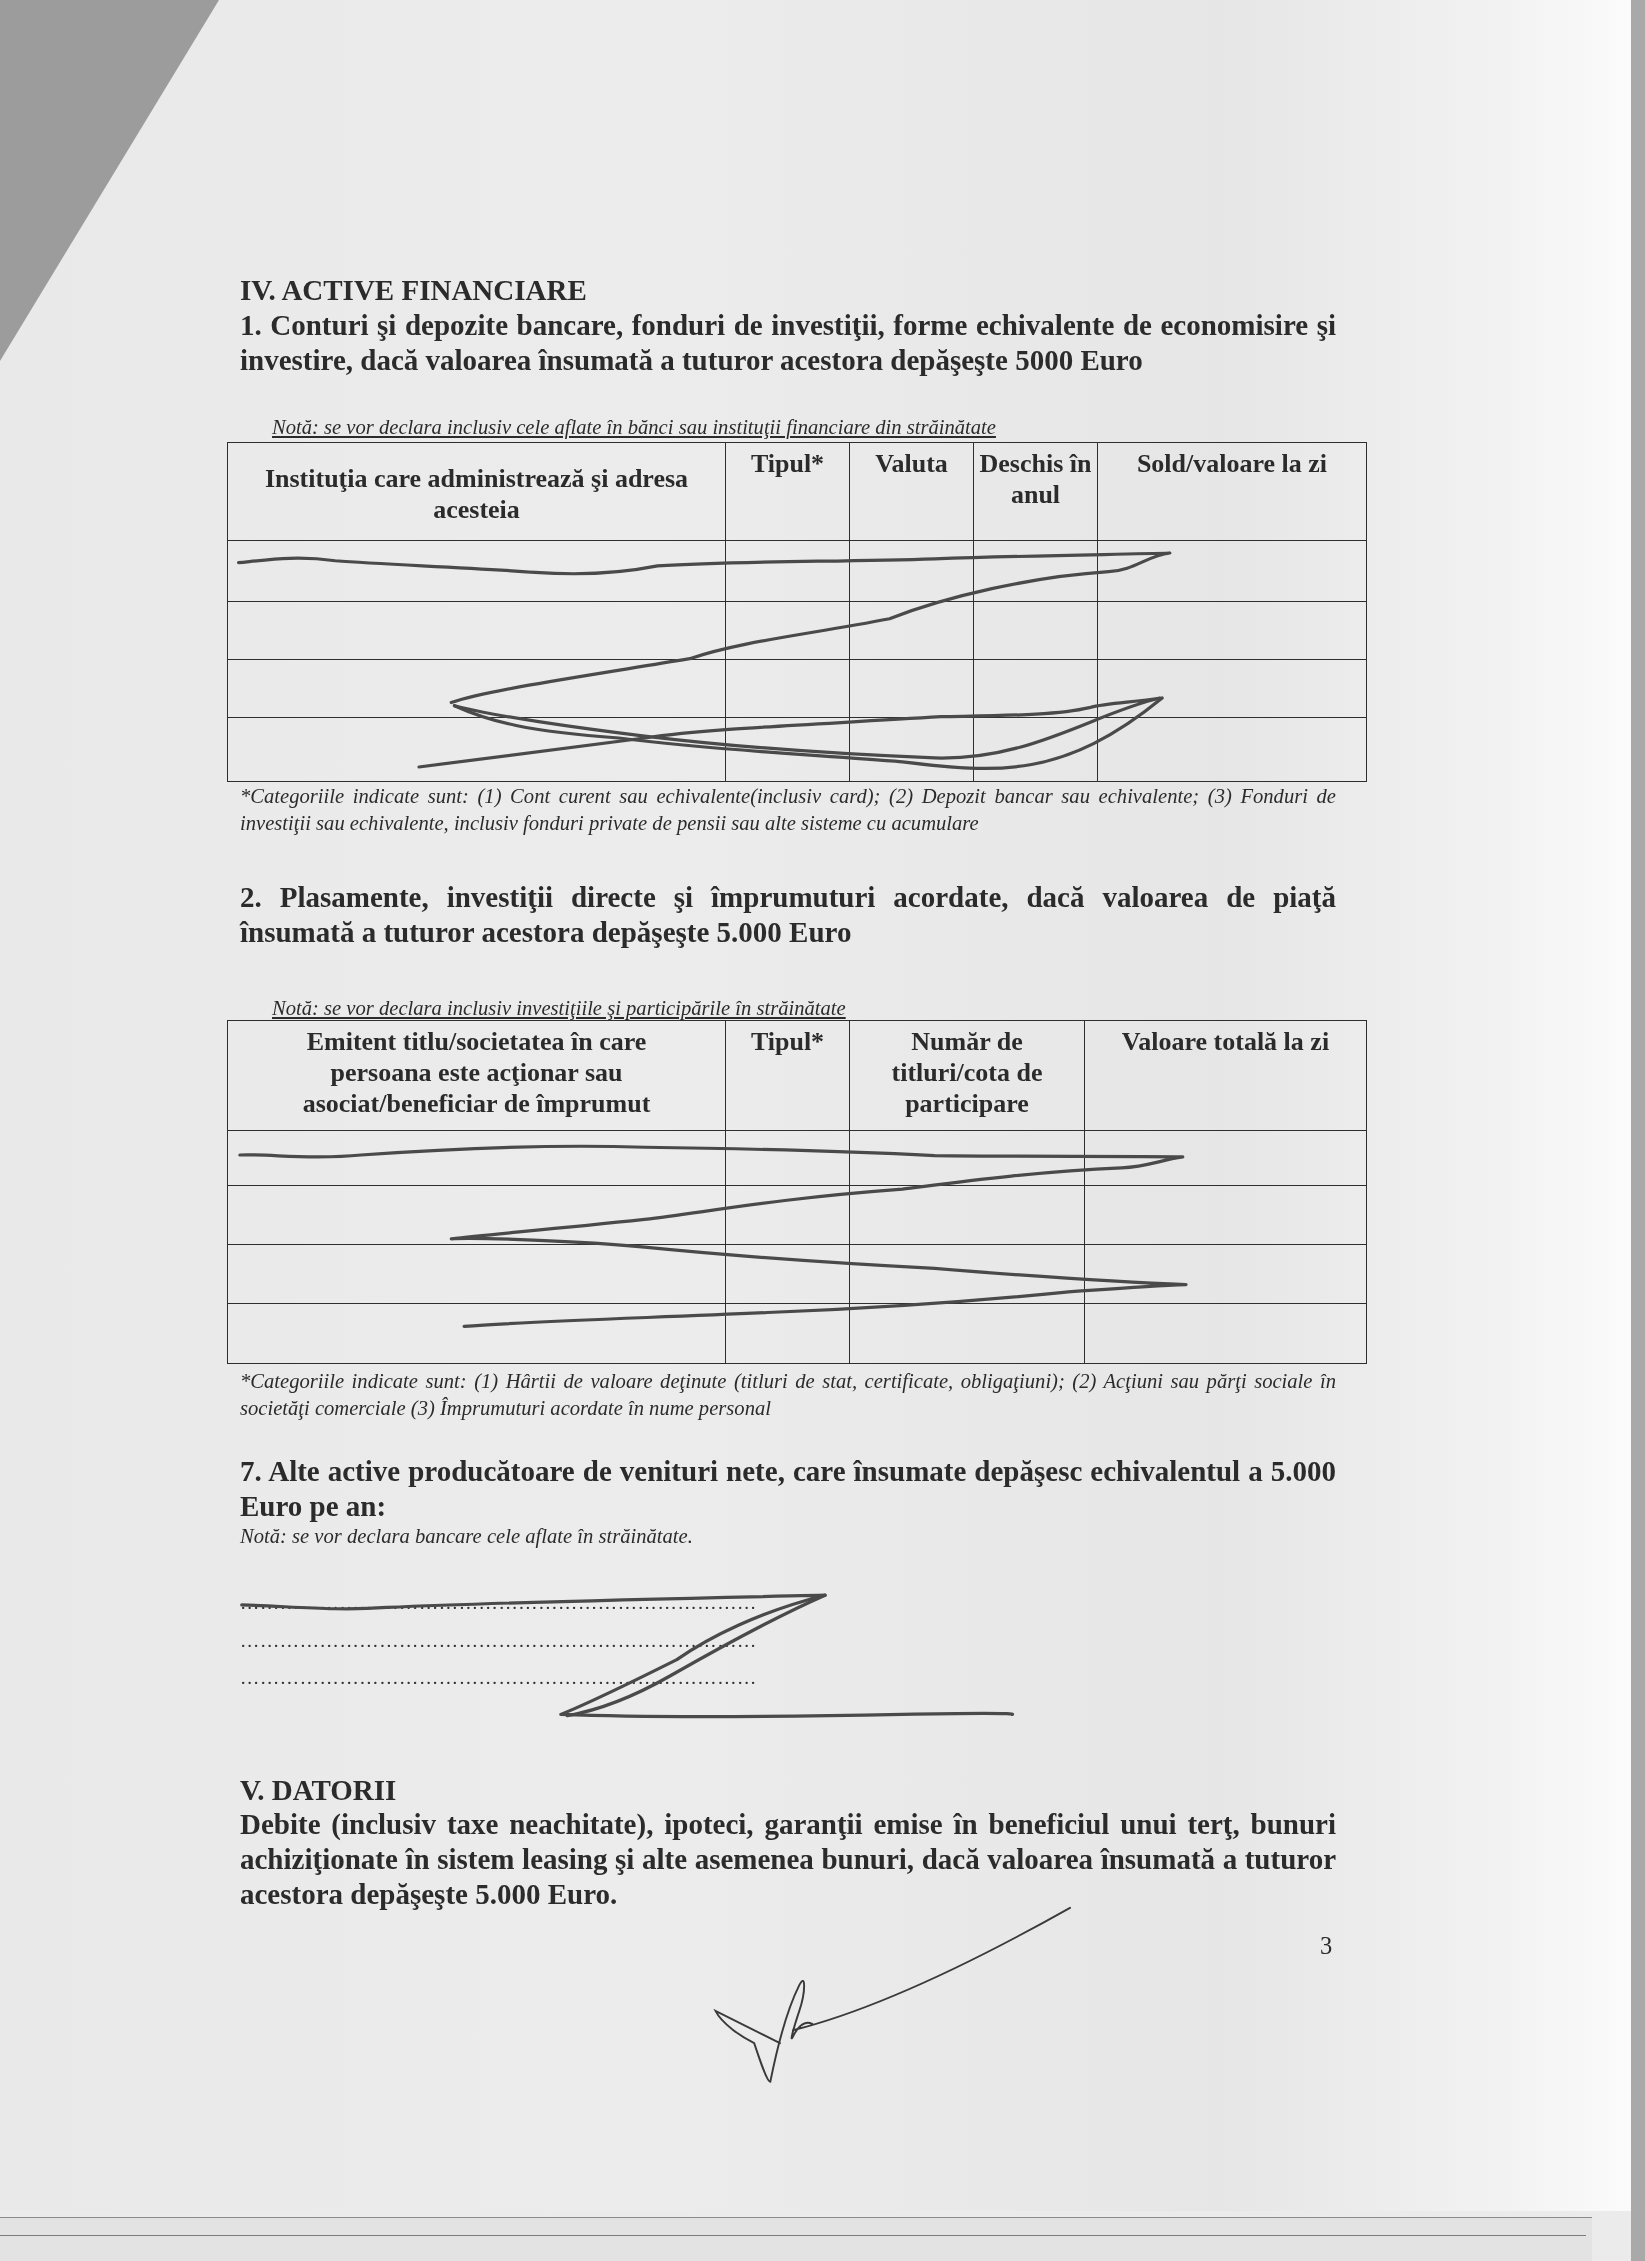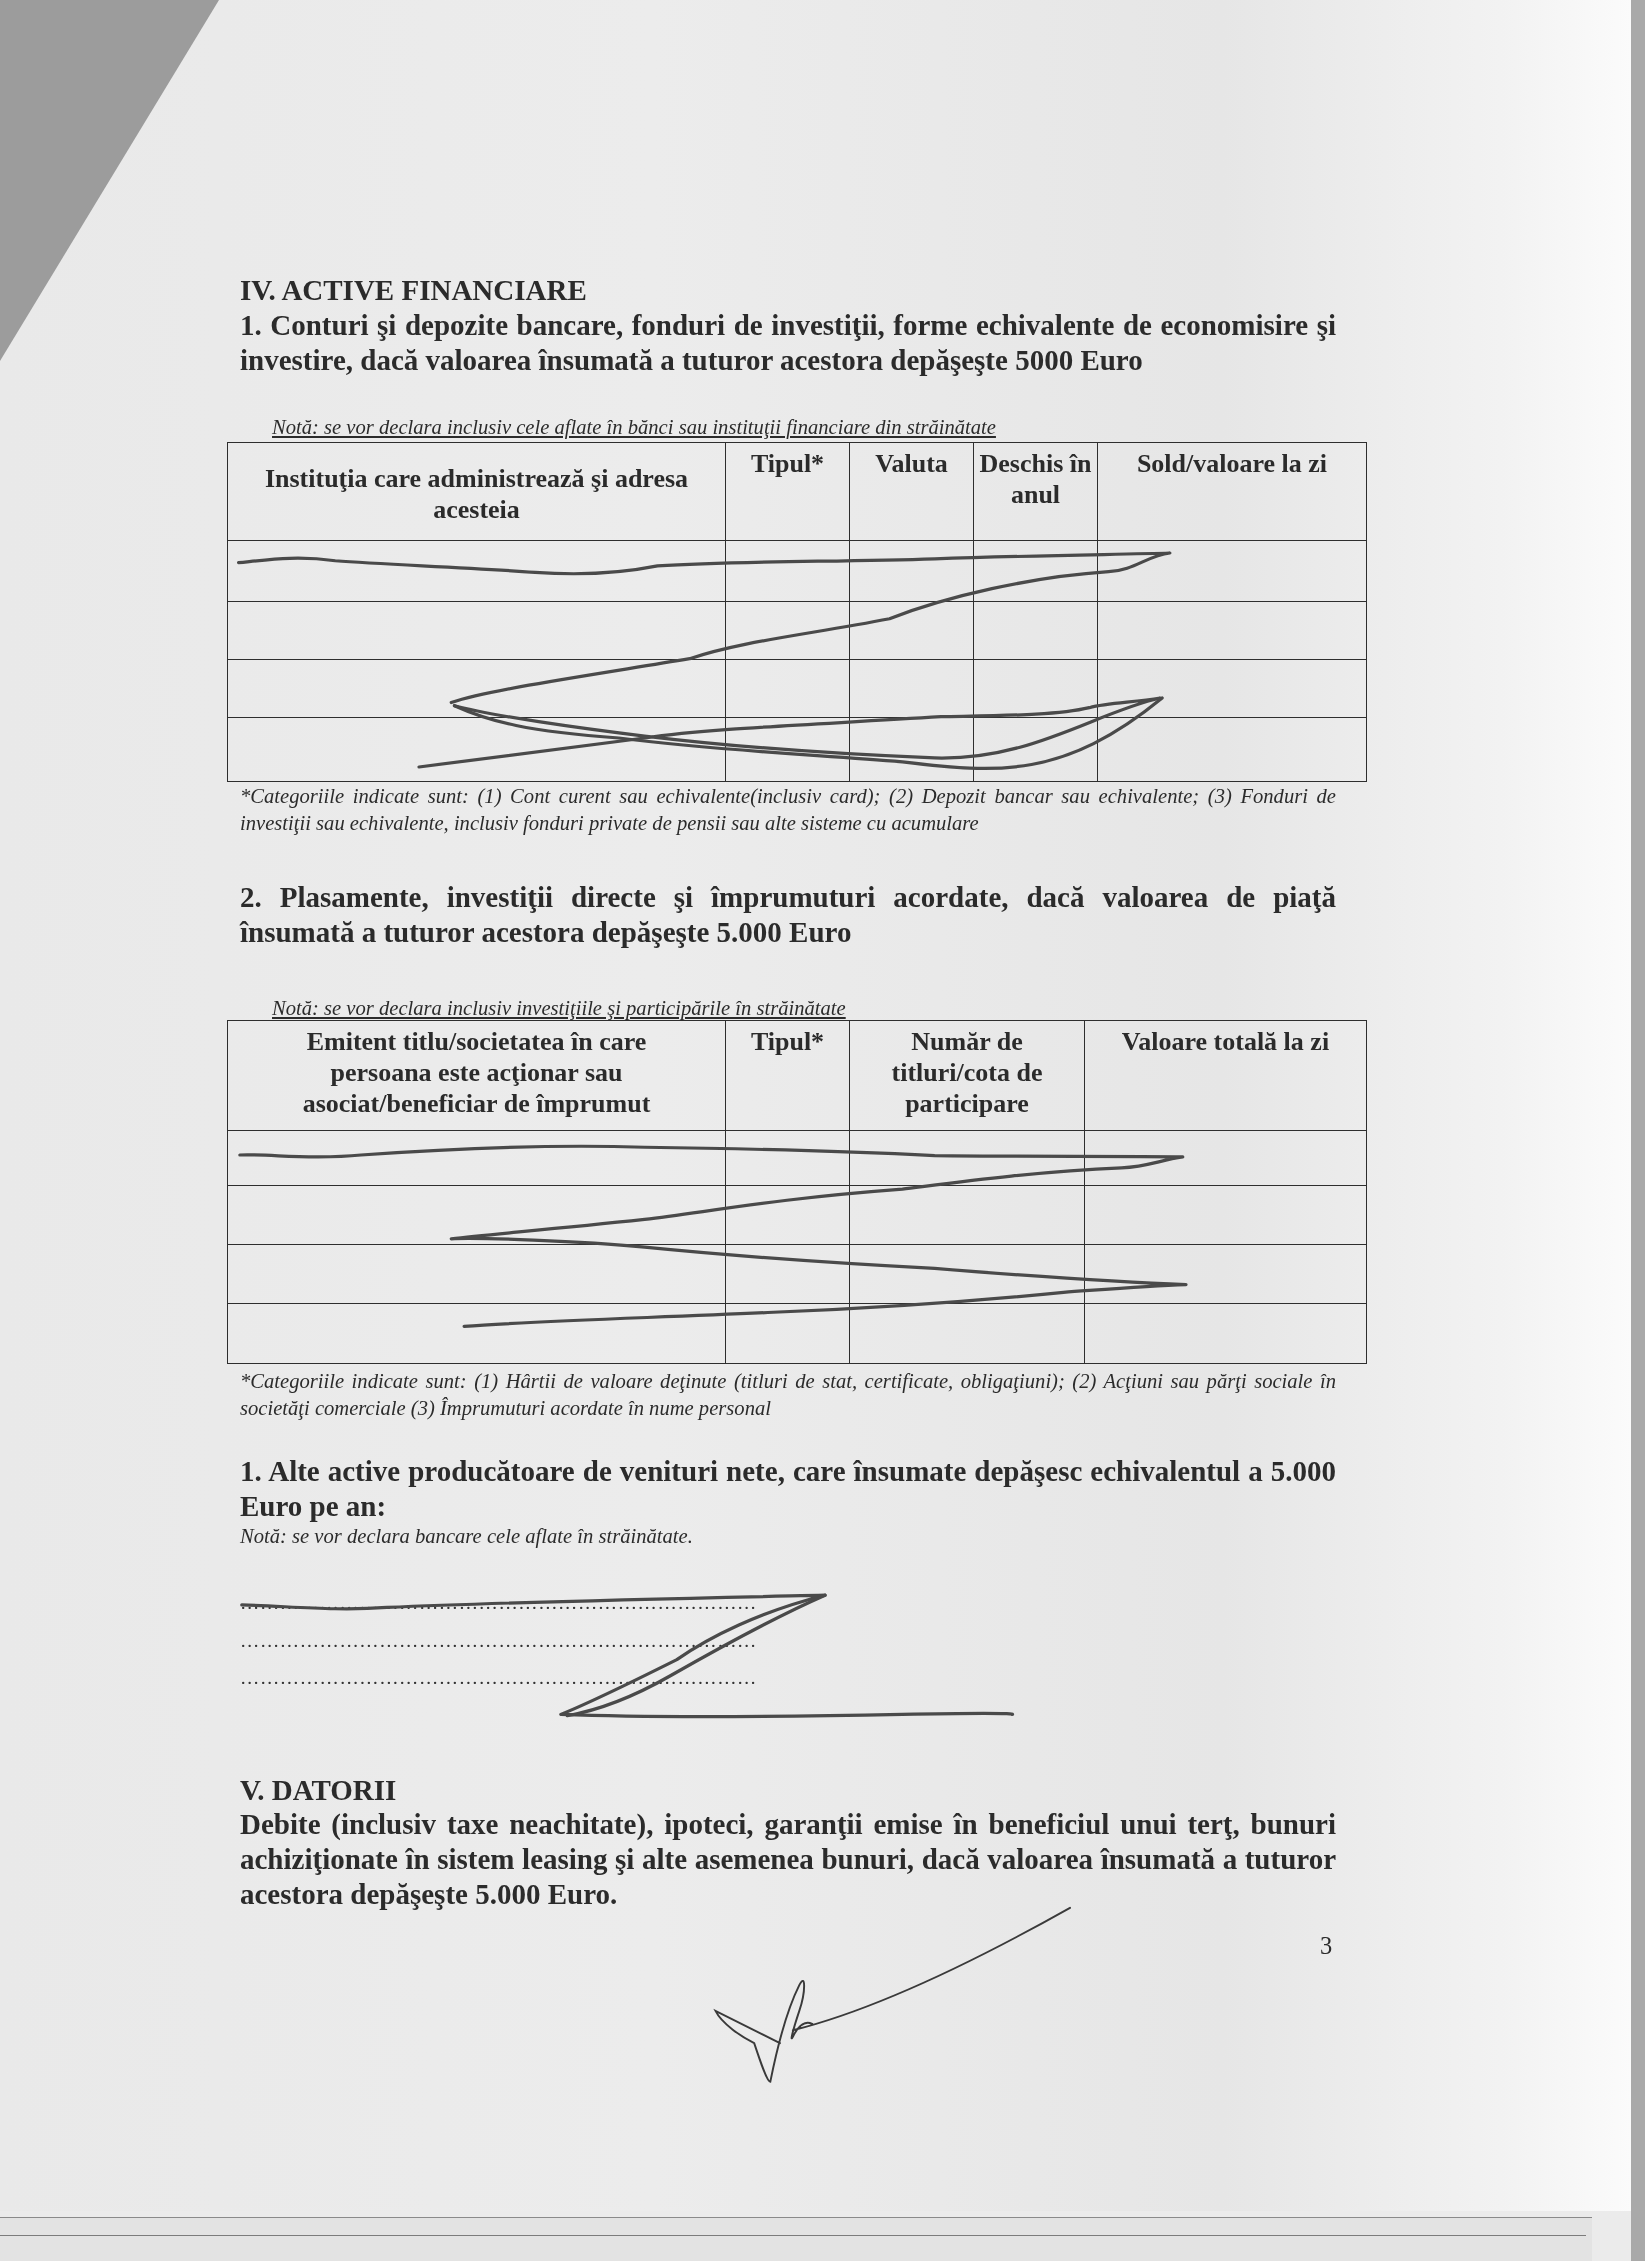--- a/index.html
+++ b/index.html
@@ -147,21 +147,21 @@
           <td></td>
           <td></td>
           <td></td>
           <td></td>
         </tr>
     </tbody>
   </table>
 
   <div class="foot" style="top:1368px;">*Categoriile indicate sunt: (1) Hârtii de valoare deţinute (titluri de stat, certificate, obligaţiuni); (2) Acţiuni sau părţi sociale în societăţi comerciale (3) Împrumuturi acordate în nume personal</div>
 
-  <div class="h-sub" style="top:1454px;">1. Alte active producătoare de venituri nete, care însumate depăşesc echivalentul a 5.000 Euro pe an:</div>
+  <div class="h-sub" style="top:1454px;">7. Alte active producătoare de venituri nete, care însumate depăşesc echivalentul a 5.000 Euro pe an:</div>
   <div class="note" style="top:1524px;">Notă: se vor declara bancare cele aflate în străinătate.</div>
   <div class="dots" style="top:1592px;">……………………………………………………………………</div>
   <div class="dots" style="top:1630px;">……………………………………………………………………</div>
   <div class="dots" style="top:1667px;">……………………………………………………………………</div>
 
   <div class="h-sec" style="top:1773px;">V. DATORII</div>
   <div class="h-sub" style="top:1807px;">Debite (inclusiv taxe neachitate), ipoteci, garanţii emise în beneficiul unui terţ, bunuri achiziţionate în sistem leasing şi alte asemenea bunuri, dacă valoarea însumată a tuturor acestora depăşeşte 5.000 Euro.</div>
 </div>
 
 <div class="page-num">3</div>

